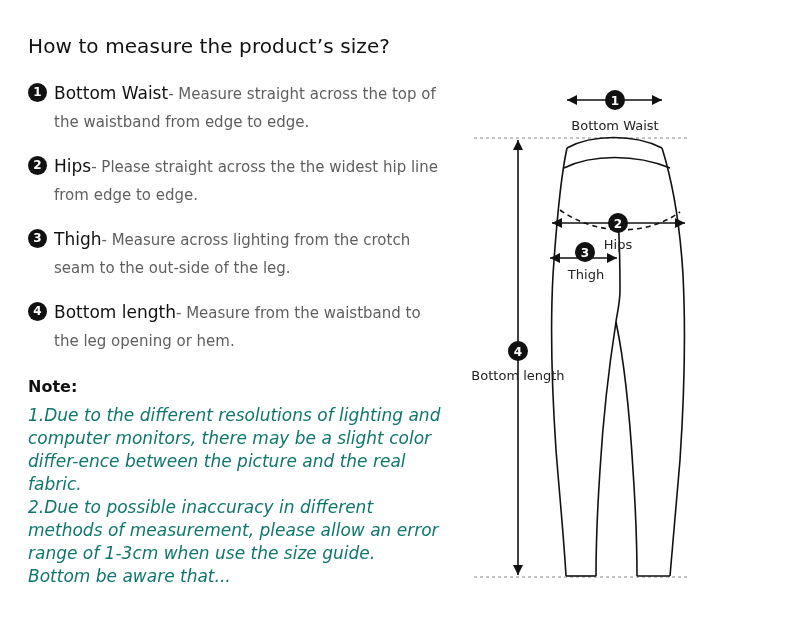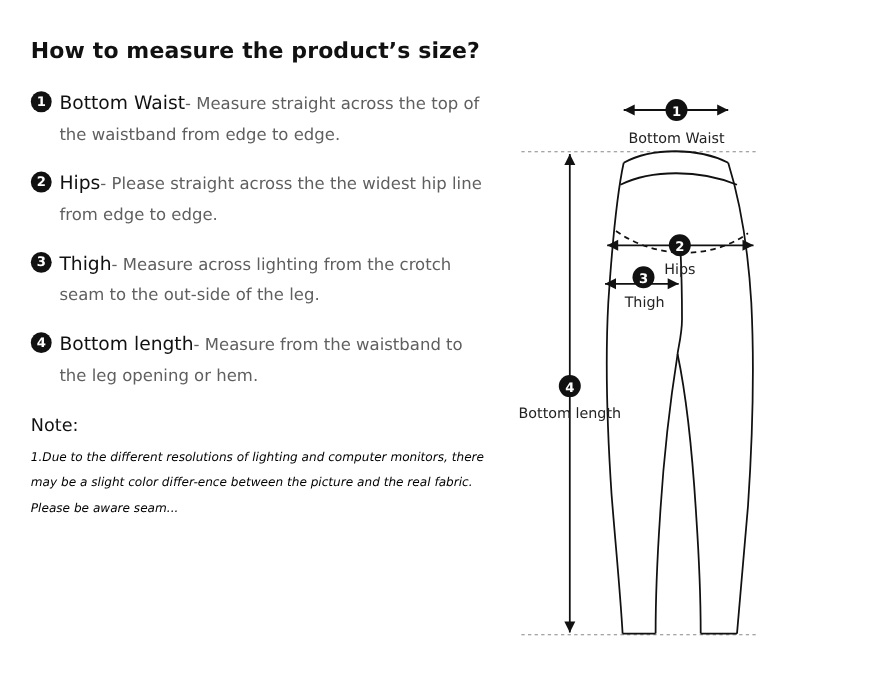--- a/index.html
+++ b/index.html
@@ -22,21 +22,21 @@
 
   
   .left-col {
     position: absolute;
     left: 28px;
     top: 34px;
     width: 420px;
   }
   .title {
     font-size: 20px;
-    font-weight: bold;
+    font-weight: normal;
     letter-spacing: 0.1px;
     margin: 0 0 22px 0;
     color: #111111;
   }
 
   .measure-item {
     position: relative;
     padding-left: 26px;
     margin-bottom: 17px;
     line-height: 27px;
@@ -59,28 +59,28 @@
     font-size: 17px;
     color: #111111;
   }
   .desc {
     font-size: 15px;
     color: #5f5f5f;
   }
 
   .note-title {
     font-size: 16px;
-    font-weight: normal;
+    font-weight: bold;
     color: #111111;
     margin: 22px 0 8px 0;
   }
   .note-body {
-    font-size: 11px;
+    font-size: 17px;
     font-style: italic;
-    color: #000000;
+    color: #0f766e;
     line-height: 23px;
   }
   .note-body p {
     margin: 0;
   }
 
   
   .diagram {
     position: absolute;
     left: 440px;
@@ -120,21 +120,22 @@
     </div>
 
     <div class="measure-item">
       <span class="bullet">4</span>
       <span class="term">Bottom length</span><span class="desc">- Measure from the waistband to the leg opening or hem.</span>
     </div>
 
     <div class="note-title">Note:</div>
     <div class="note-body">
       <p>1.Due to the different resolutions of lighting and computer monitors, there may be a slight color differ-ence between the picture and the real fabric.</p>
-      <p>Please be aware seam...</p>
+      <p>2.Due to possible inaccuracy in different methods of measurement, please allow an error range of 1-3cm when use the size guide.</p>
+      <p>Bottom be aware that...</p>
     </div>
   </div>
 
   <div class="diagram">
     <svg width="330" height="540" viewBox="0 0 330 540" xmlns="http://www.w3.org/2000/svg">
 
       <g stroke="#888888" stroke-width="1" stroke-dasharray="3,3">
         <line x1="34" y1="78" x2="250" y2="78"></line>
         <line x1="34" y1="517" x2="250" y2="517"></line>
       </g>

